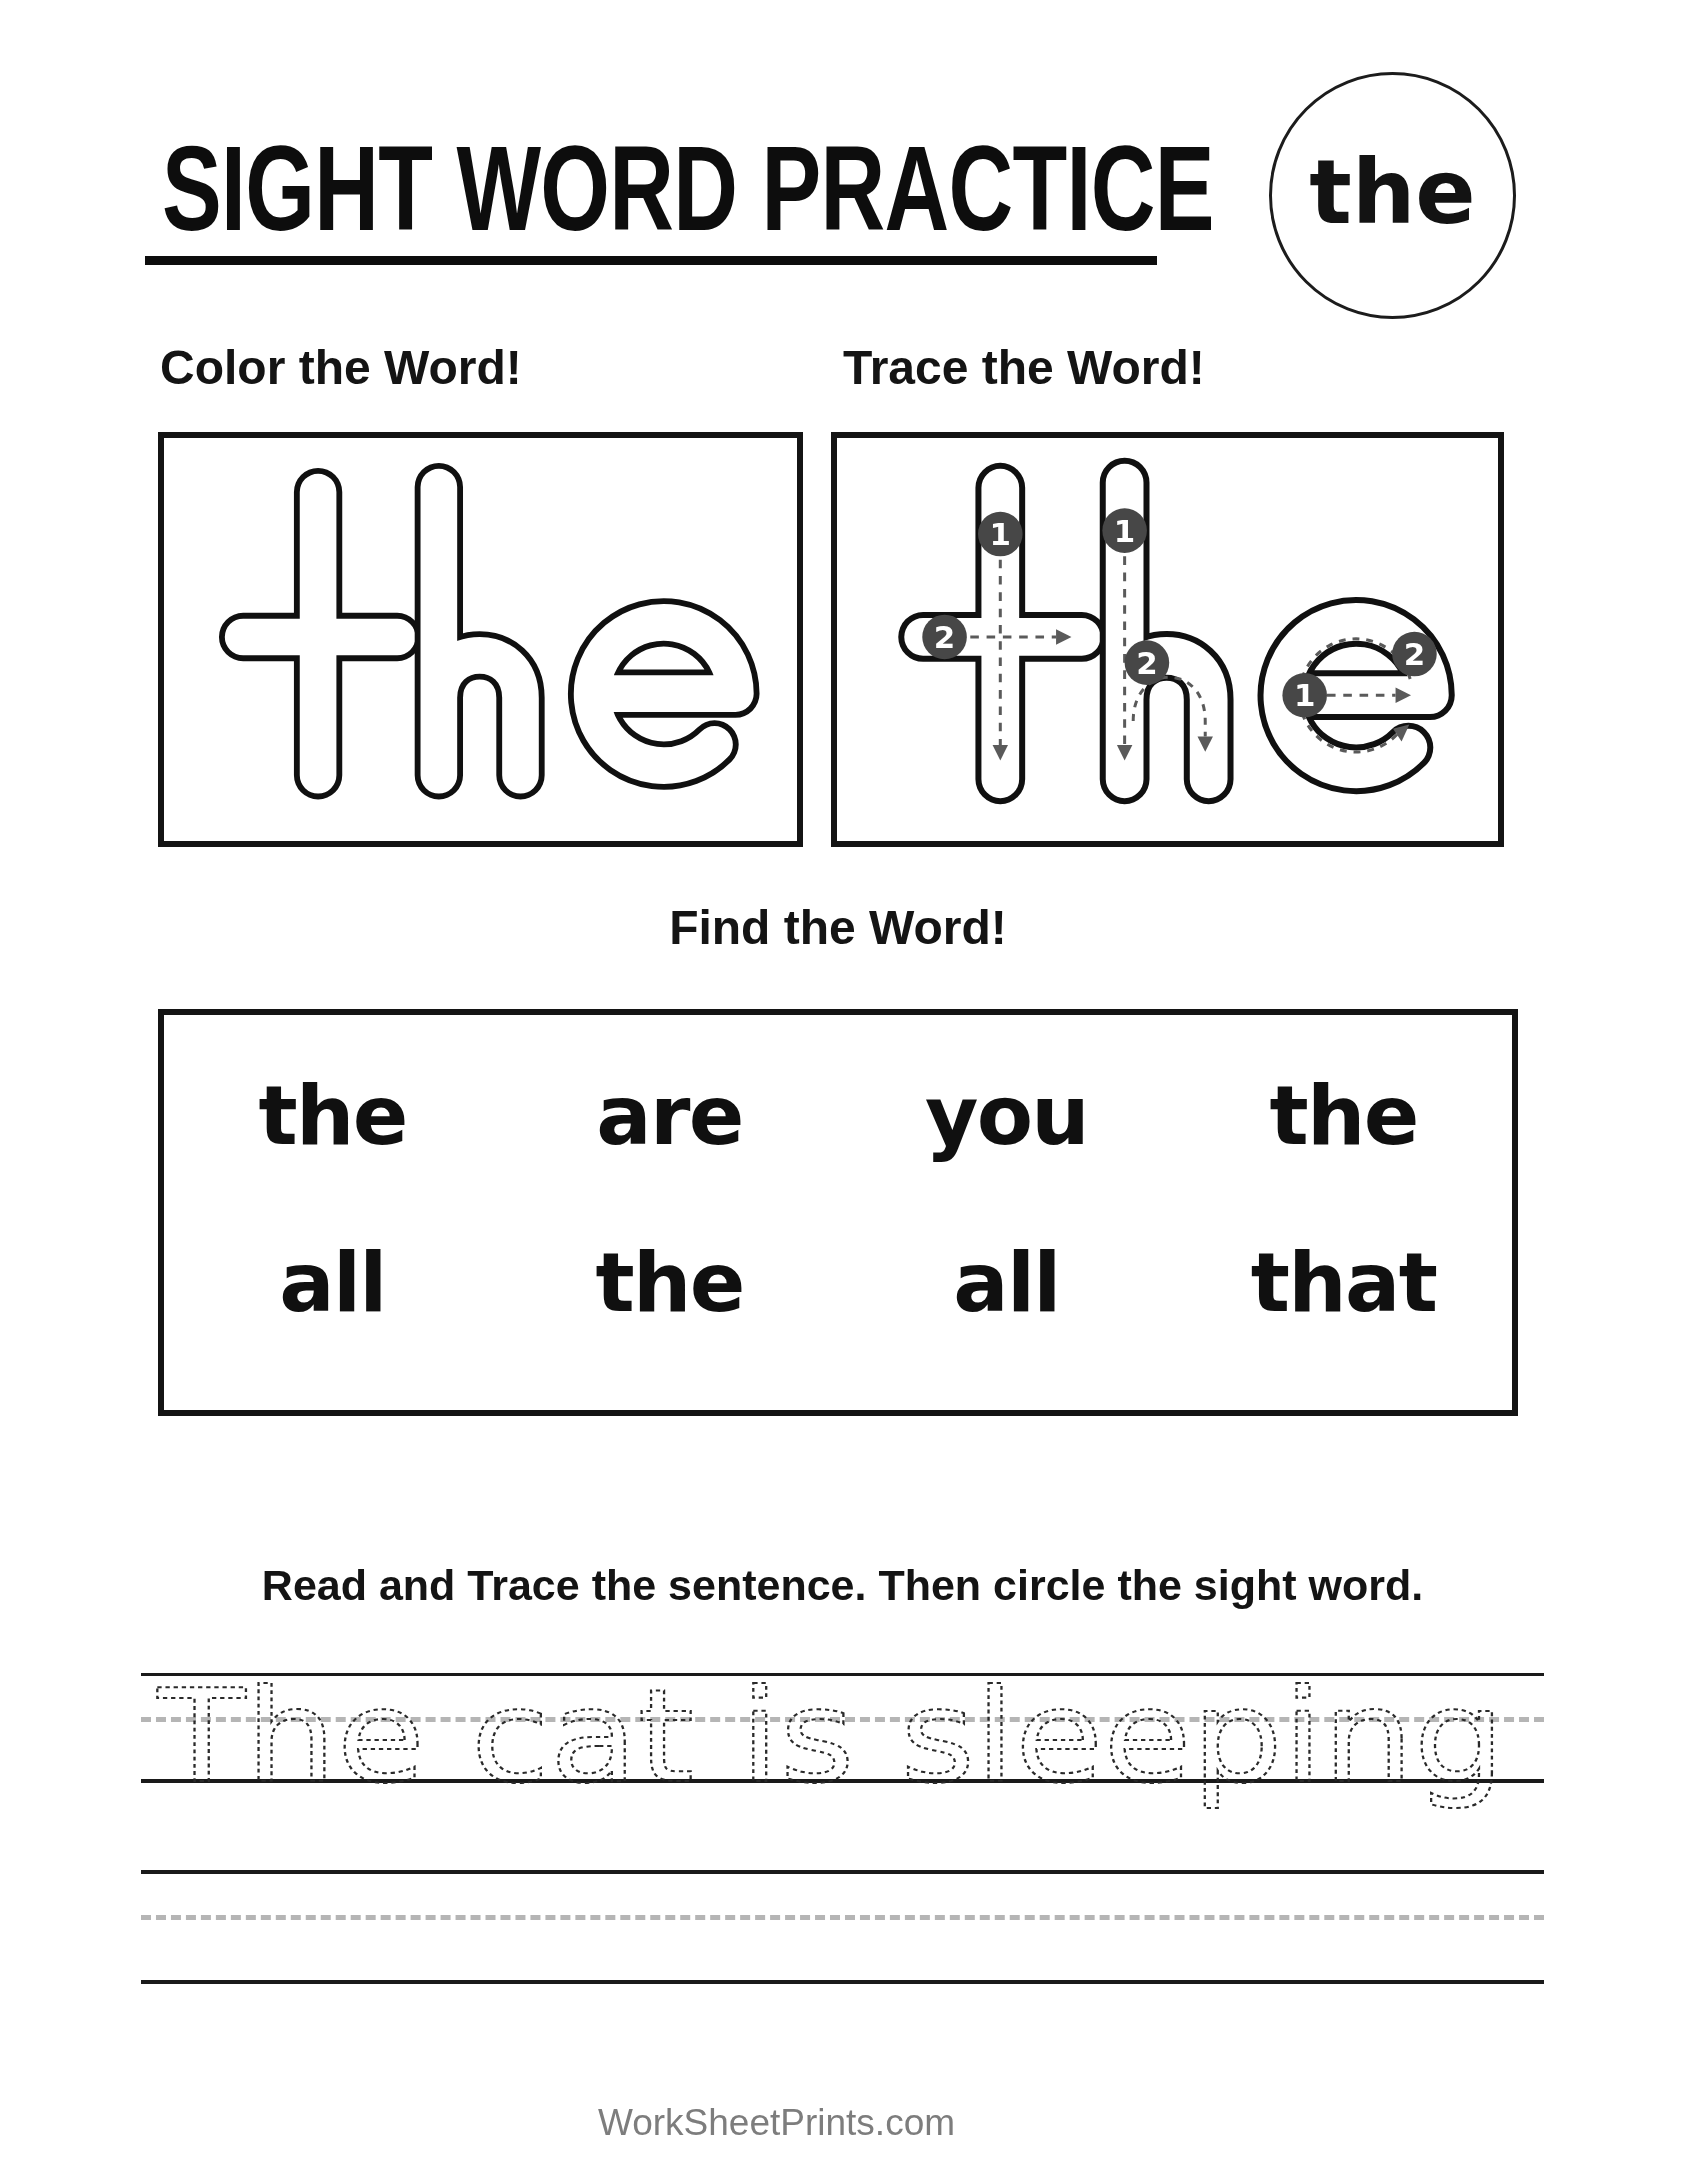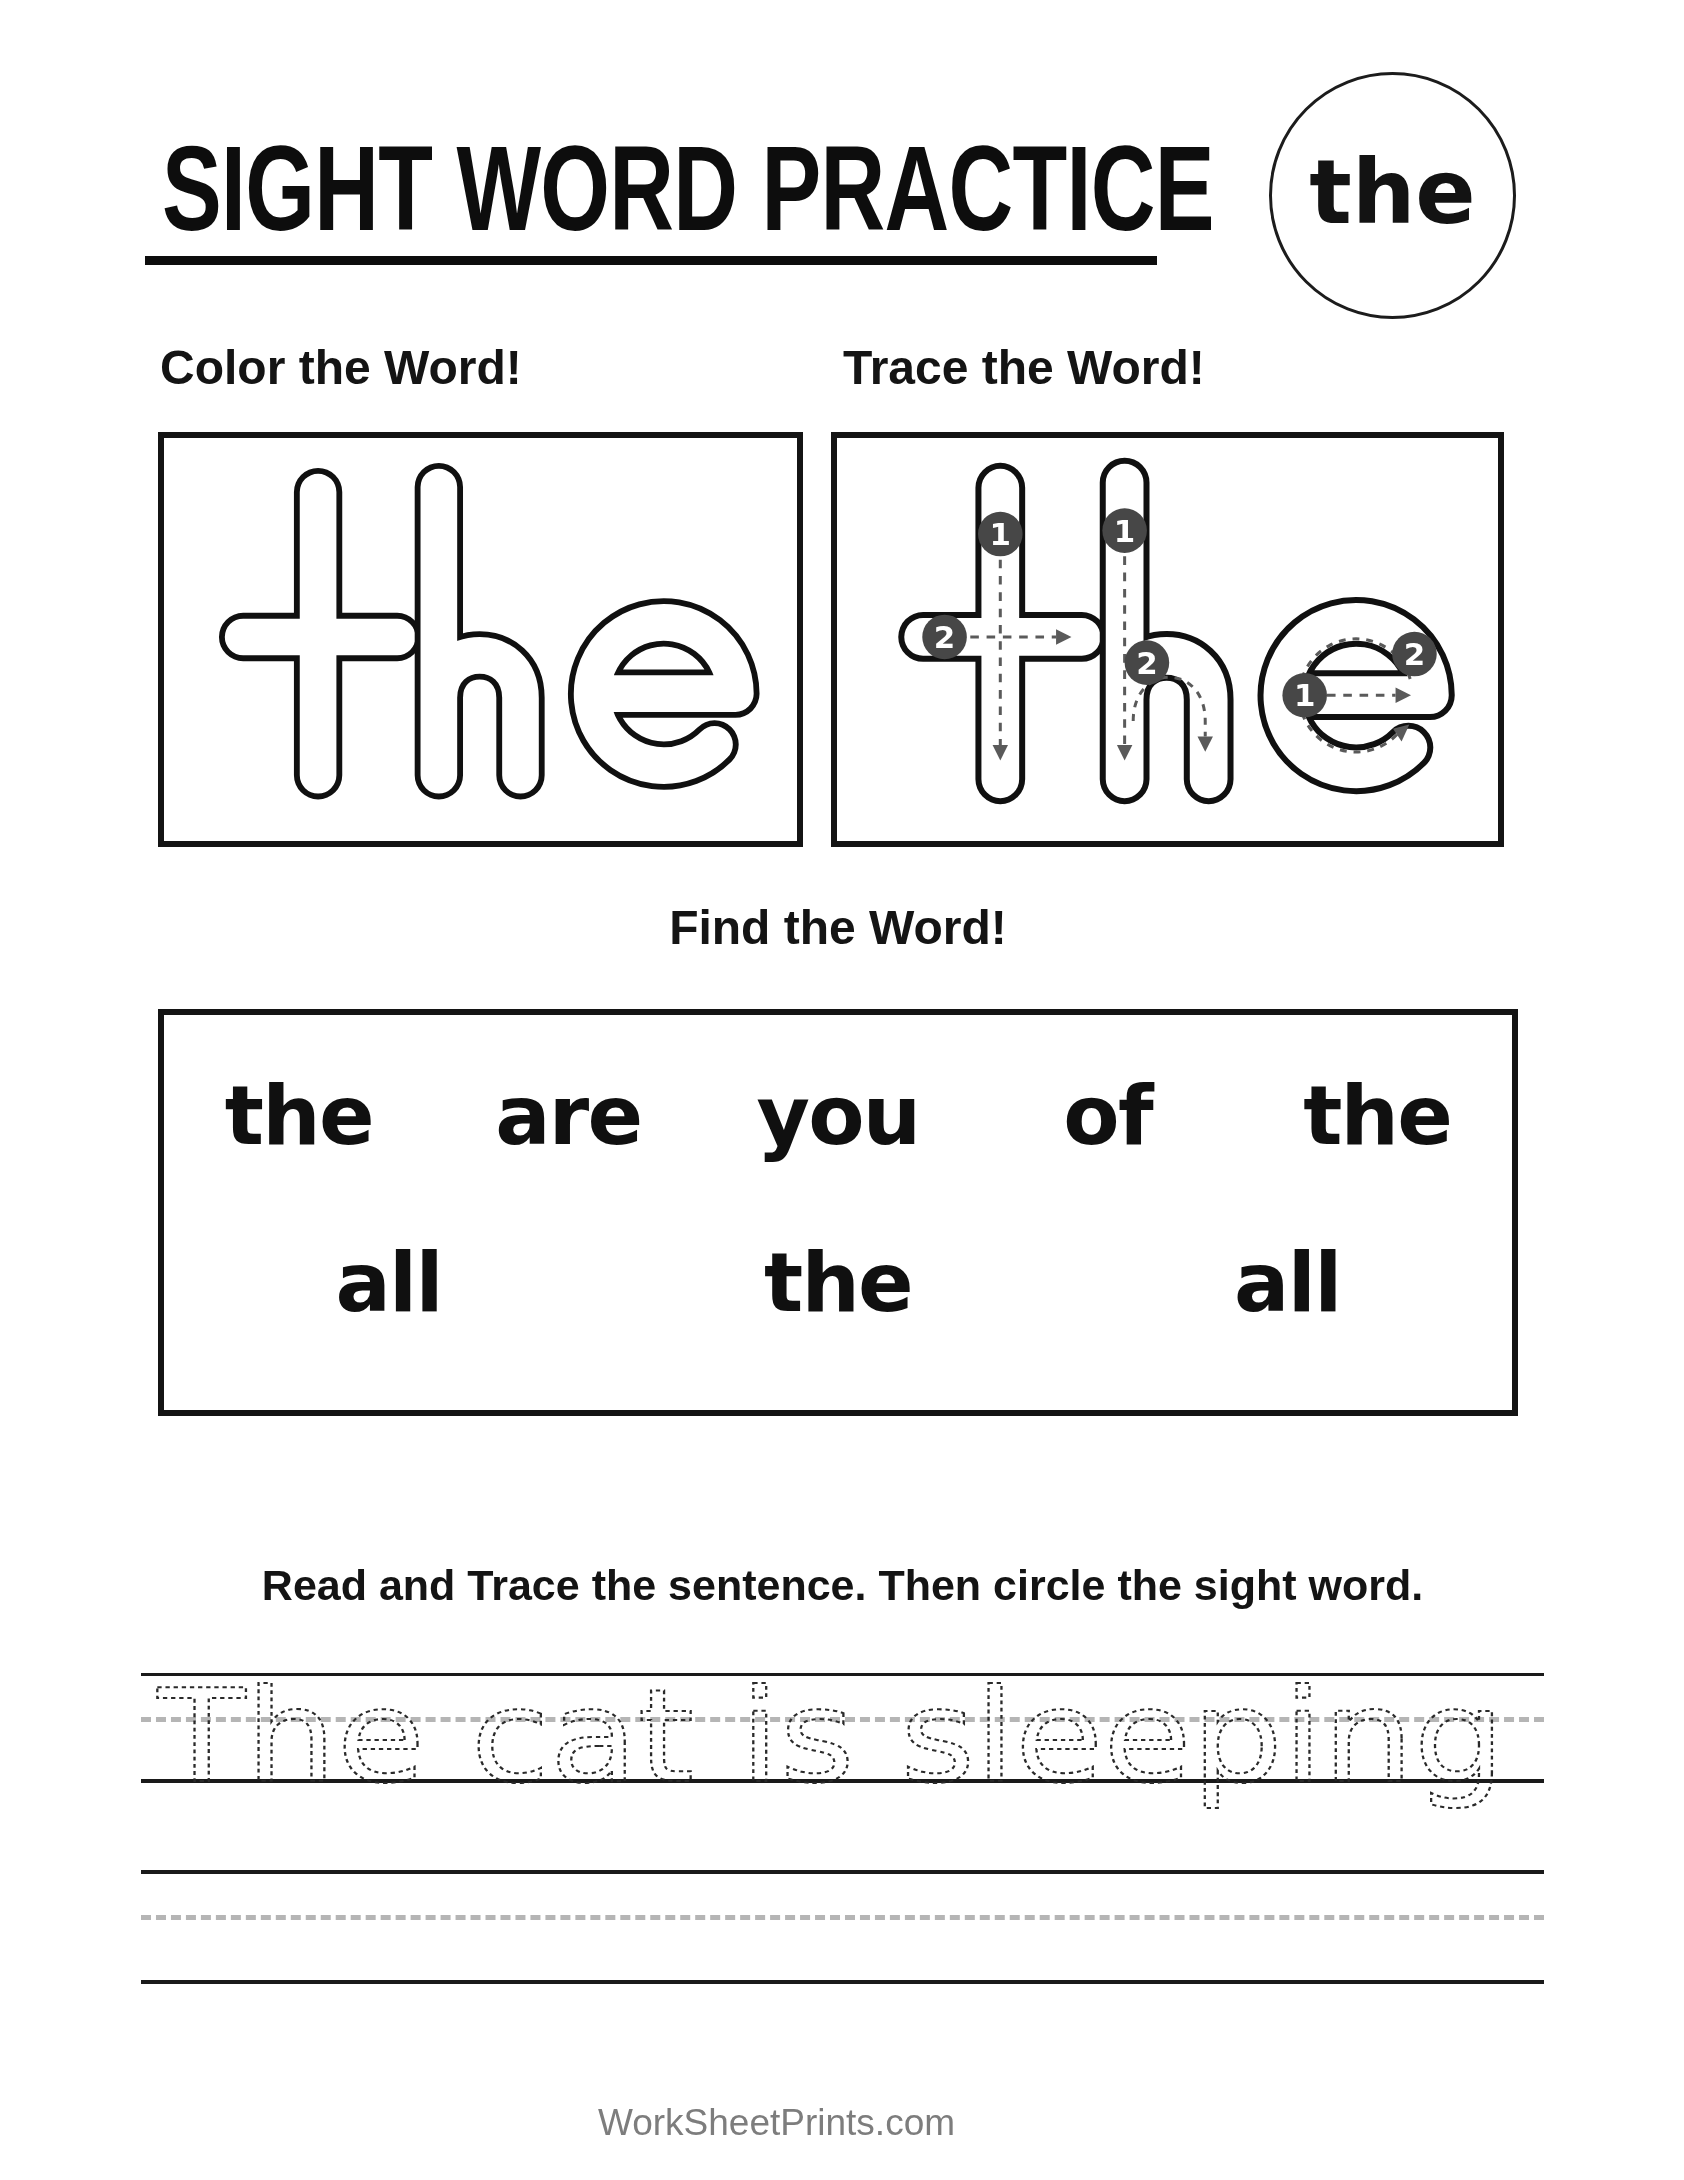--- a/index.html
+++ b/index.html
@@ -152,27 +152,27 @@
     <text class="badge-num" x="668" y="265">2</text>
   </svg>
 </div>
 
 <div class="abs" id="find-label">Find the Word!</div>
 <div class="abs" id="find-word-box">
   <div class="find-row" id="find-row-0">
     <div class="find-cell">the</div>
     <div class="find-cell">are</div>
     <div class="find-cell">you</div>
-    <div class="find-cell">of</div>
     <div class="find-cell">the</div>
   </div>
   <div class="find-row" id="find-row-1">
     <div class="find-cell">all</div>
     <div class="find-cell">the</div>
     <div class="find-cell">all</div>
+    <div class="find-cell">that</div>
   </div>
 </div>
 
 <div class="abs" id="sentence-instruction">Read and Trace the sentence. Then circle the sight word.</div>
 
 <div class="abs solid-line" id="line1-top"></div>
 <div class="abs dashed-line" id="line1-mid"></div>
 <div class="abs solid-line" id="line1-bot"></div>
 
 <svg class="abs" id="traced-sentence-svg" viewBox="0 0 1647 240">

